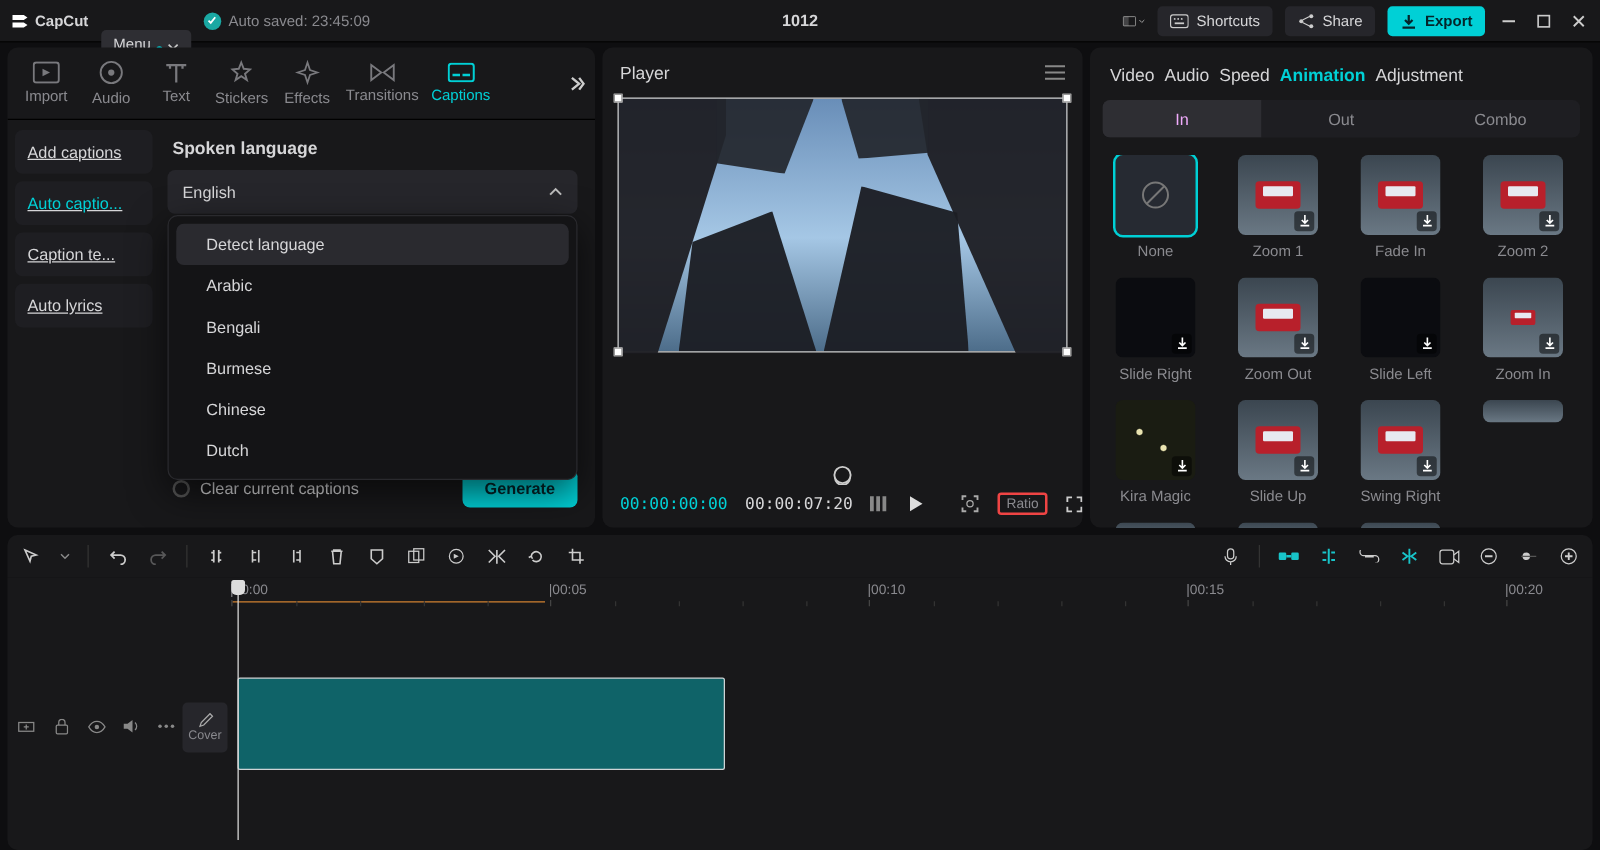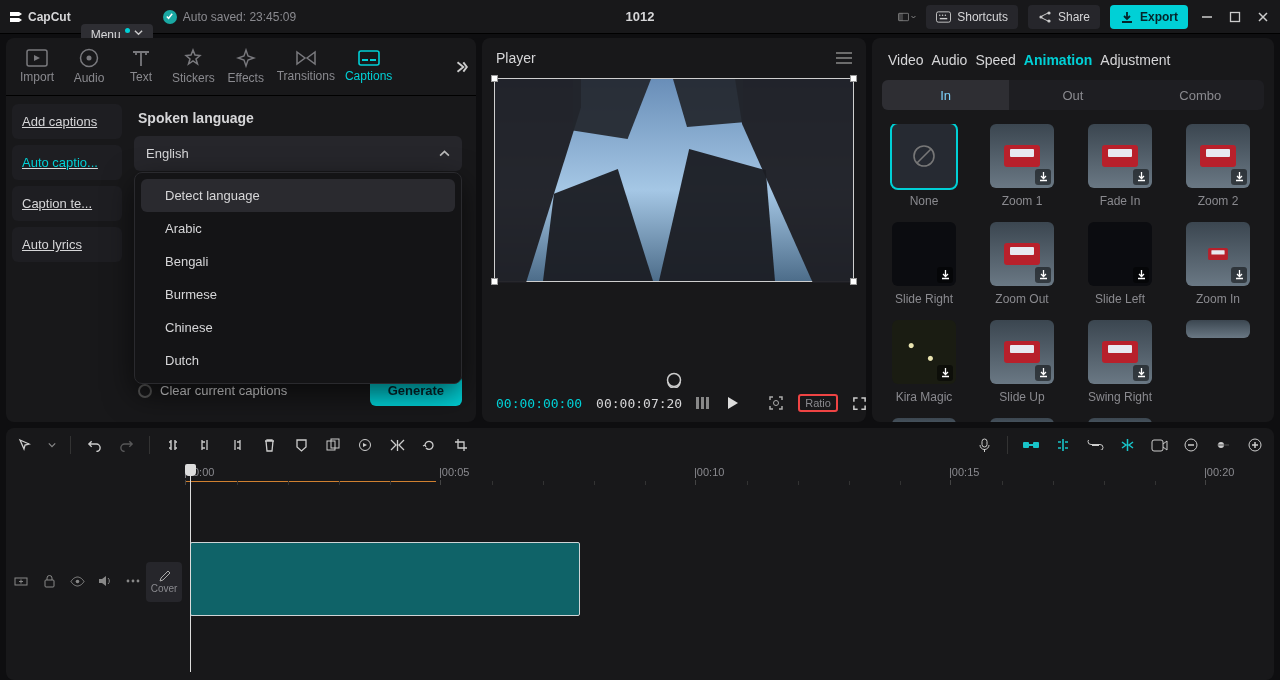--- a/index.html
+++ b/index.html
@@ -15,21 +15,21 @@
     --teal-clip:#0f6368;
     --orange:#d08030;
   }
   * { box-sizing:border-box; font-family:"Segoe UI",Arial,sans-serif; }
   body { margin:0; background:var(--bg0); color:var(--txt); font-size:13px; width:1280px; height:680px; overflow:hidden; }
   svg { display:block; }
 
   
   .titlebar { height:34px; background:var(--bg1); display:flex; align-items:center; padding:0 8px; gap:10px; border-bottom:1px solid #000; }
   .logo { display:flex; align-items:center; gap:4px; font-weight:600; font-size:12px;}
-  .menu-btn { background:var(--bg4); padding:4px 10px; border-radius:4px; display:flex; align-items:flex-start; gap:4px; font-size:12px; cursor:pointer;margin-top:36px;}
+  .menu-btn { background:var(--bg4); padding:4px 10px; border-radius:4px; display:flex; align-items:flex-end; gap:4px; font-size:12px; cursor:pointer;margin-top:36px;}
   .menu-btn .dot{width:5px;height:5px;border-radius:50%;background:var(--accent2);}
   .autosave { display:flex; align-items:center; gap:6px; color:var(--txt-dim); font-size:12px;}
   .autosave .tick{width:14px;height:14px;border-radius:50%;background:#1aa8a3;display:flex;align-items:center;justify-content:center;}
   .titlebar .centerTitle{position:absolute; left:50%; transform:translateX(-50%); font-weight:600;}
   .titlebar .right{margin-left:auto; display:flex; align-items:center; gap:10px;}
   .pill{background:var(--bg3); padding:5px 10px; border-radius:4px; display:flex; align-items:center; gap:6px; font-size:12px; cursor:pointer;}
   .pill.accent{background:var(--accent2); color:#04252a; font-weight:600;}
   .winbtn{width:18px;height:18px;display:flex;align-items:center;justify-content:center;color:var(--txt-dim);cursor:pointer;}
 
   
@@ -77,21 +77,21 @@
   .ctrlIcon{color:var(--txt-dim); cursor:pointer;}
   .ratioBox{border:2px solid #ef4444; padding:1px 5px; border-radius:3px; font-size:11px; color:var(--txt-dim);}
 
   
   .rightPanel{flex:0 0 402px; display:flex; flex-direction:column; padding:0 10px;}
   .rTabs{display:flex; gap:8px; padding:14px 6px 12px 6px; font-size:14px;}
   .rTabs .t{color:var(--txt); cursor:pointer;}
   .rTabs .t.active{color:var(--accent2); font-weight:600;}
   .segTabs{display:flex; background:var(--bg2); border-radius:6px; overflow:hidden; margin-bottom:14px;}
   .segTabs .s{flex:1; text-align:center; padding:8px 0; font-size:13px; cursor:pointer; color:var(--txt-dim);}
-  .segTabs .s.active{background:var(--bg4); color:#7dd3fc;}
+  .segTabs .s.active{background:var(--bg4); color:#f0abfc;}
   .animGrid{display:grid; grid-template-columns:repeat(4,1fr); gap:14px 14px; overflow-y:auto; padding-right:4px;}
   .animCell{display:flex; flex-direction:column; align-items:center; gap:6px;}
   .animThumb{width:64px; height:64px; border-radius:6px; background:#262a32; position:relative; cursor:pointer; overflow:hidden; display:flex; align-items:center; justify-content:center;}
   .animThumb.sel{outline:2px solid var(--accent2);}
   .animThumb .dl{position:absolute; right:3px; bottom:3px; width:16px;height:16px; background:rgba(0,0,0,.5); border-radius:3px; display:flex; align-items:center; justify-content:center; color:#fff;}
   .animLabel{font-size:12px; color:var(--txt-dim); white-space:nowrap; max-width:80px; overflow:hidden; text-overflow:ellipsis;}
   .gondola{width:36px;height:22px;background:#b8202b;border-radius:3px;position:relative;}
   .gondola::before{content:"";position:absolute;left:6px;top:4px;width:24px;height:8px;background:#e7e9f0;border-radius:1px;}
   .mount{width:100%;height:100%;background:linear-gradient(#3b4650,#6a7884);}
   .mount .g{position:absolute;left:50%;top:50%;transform:translate(-50%,-50%);}

